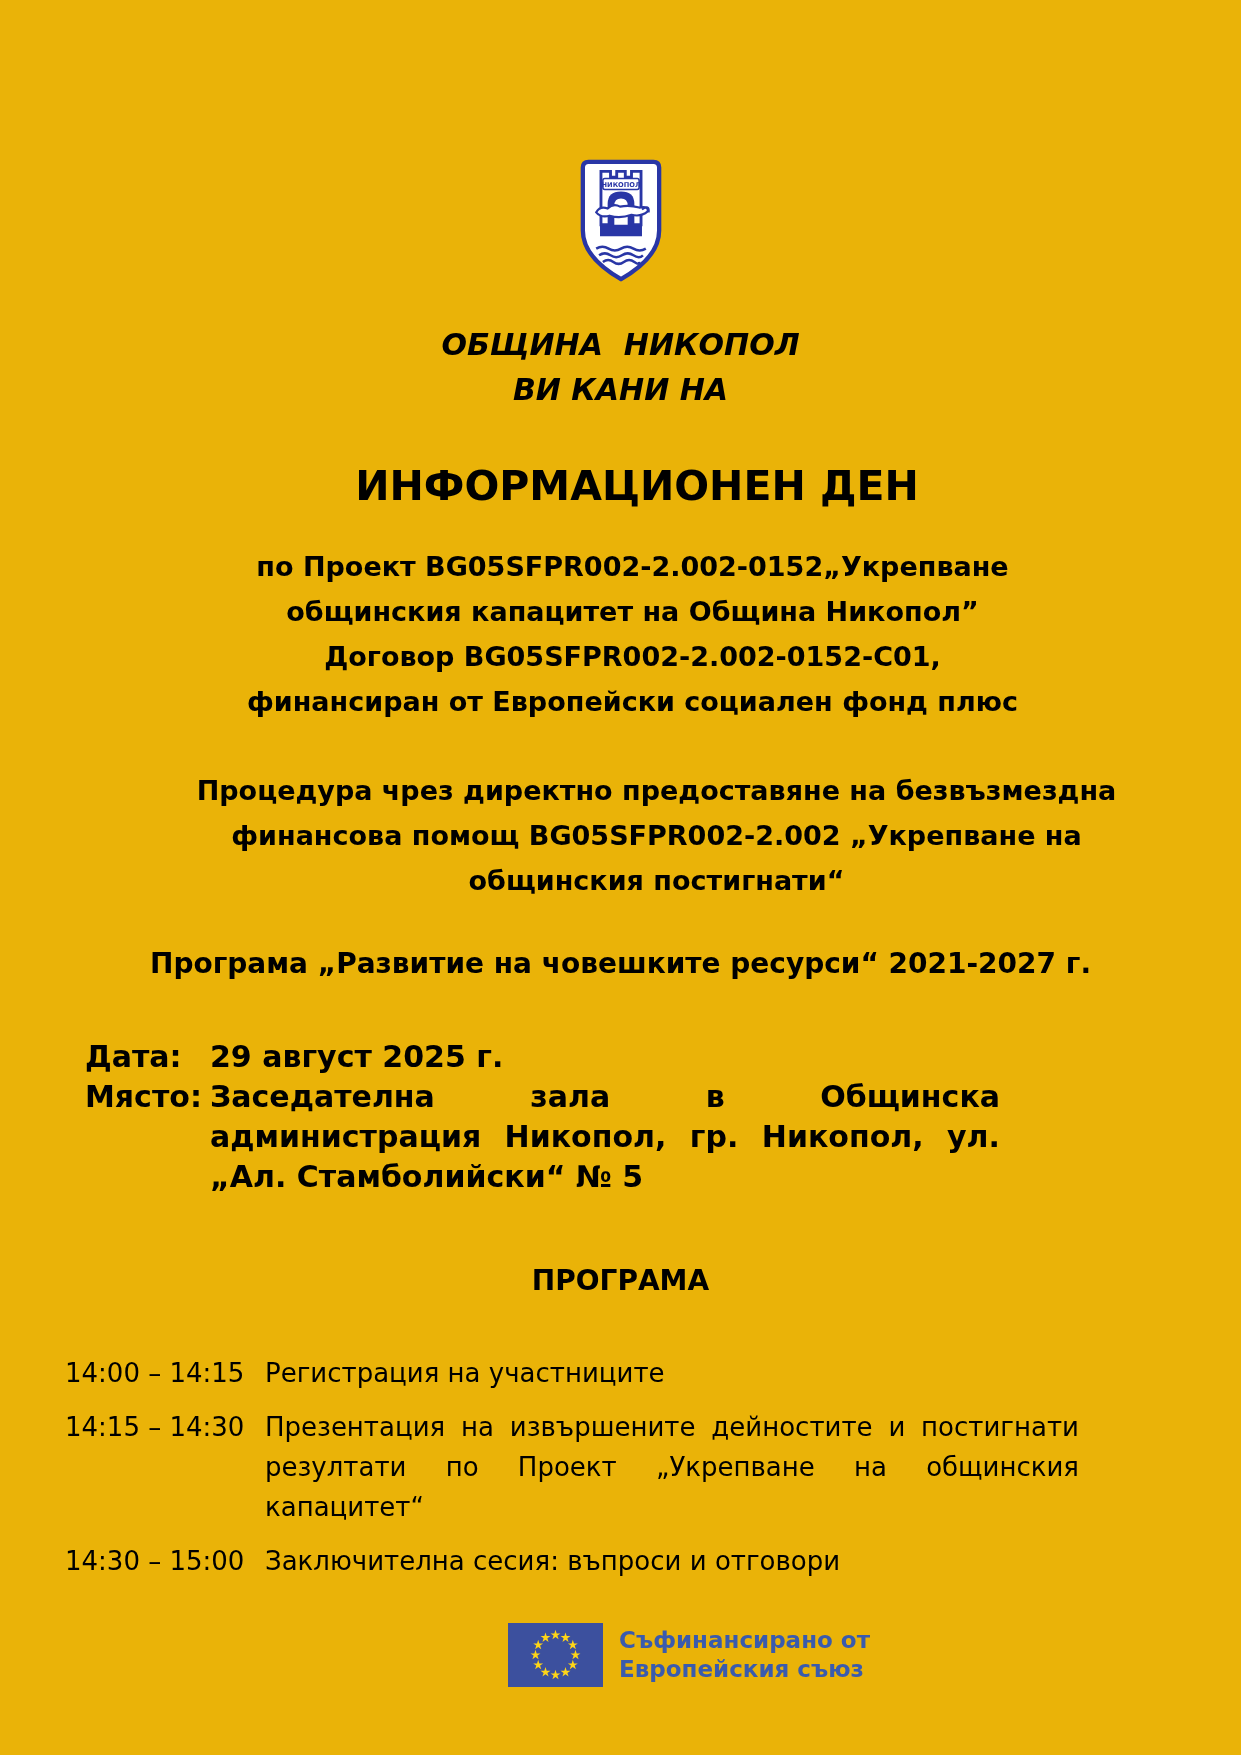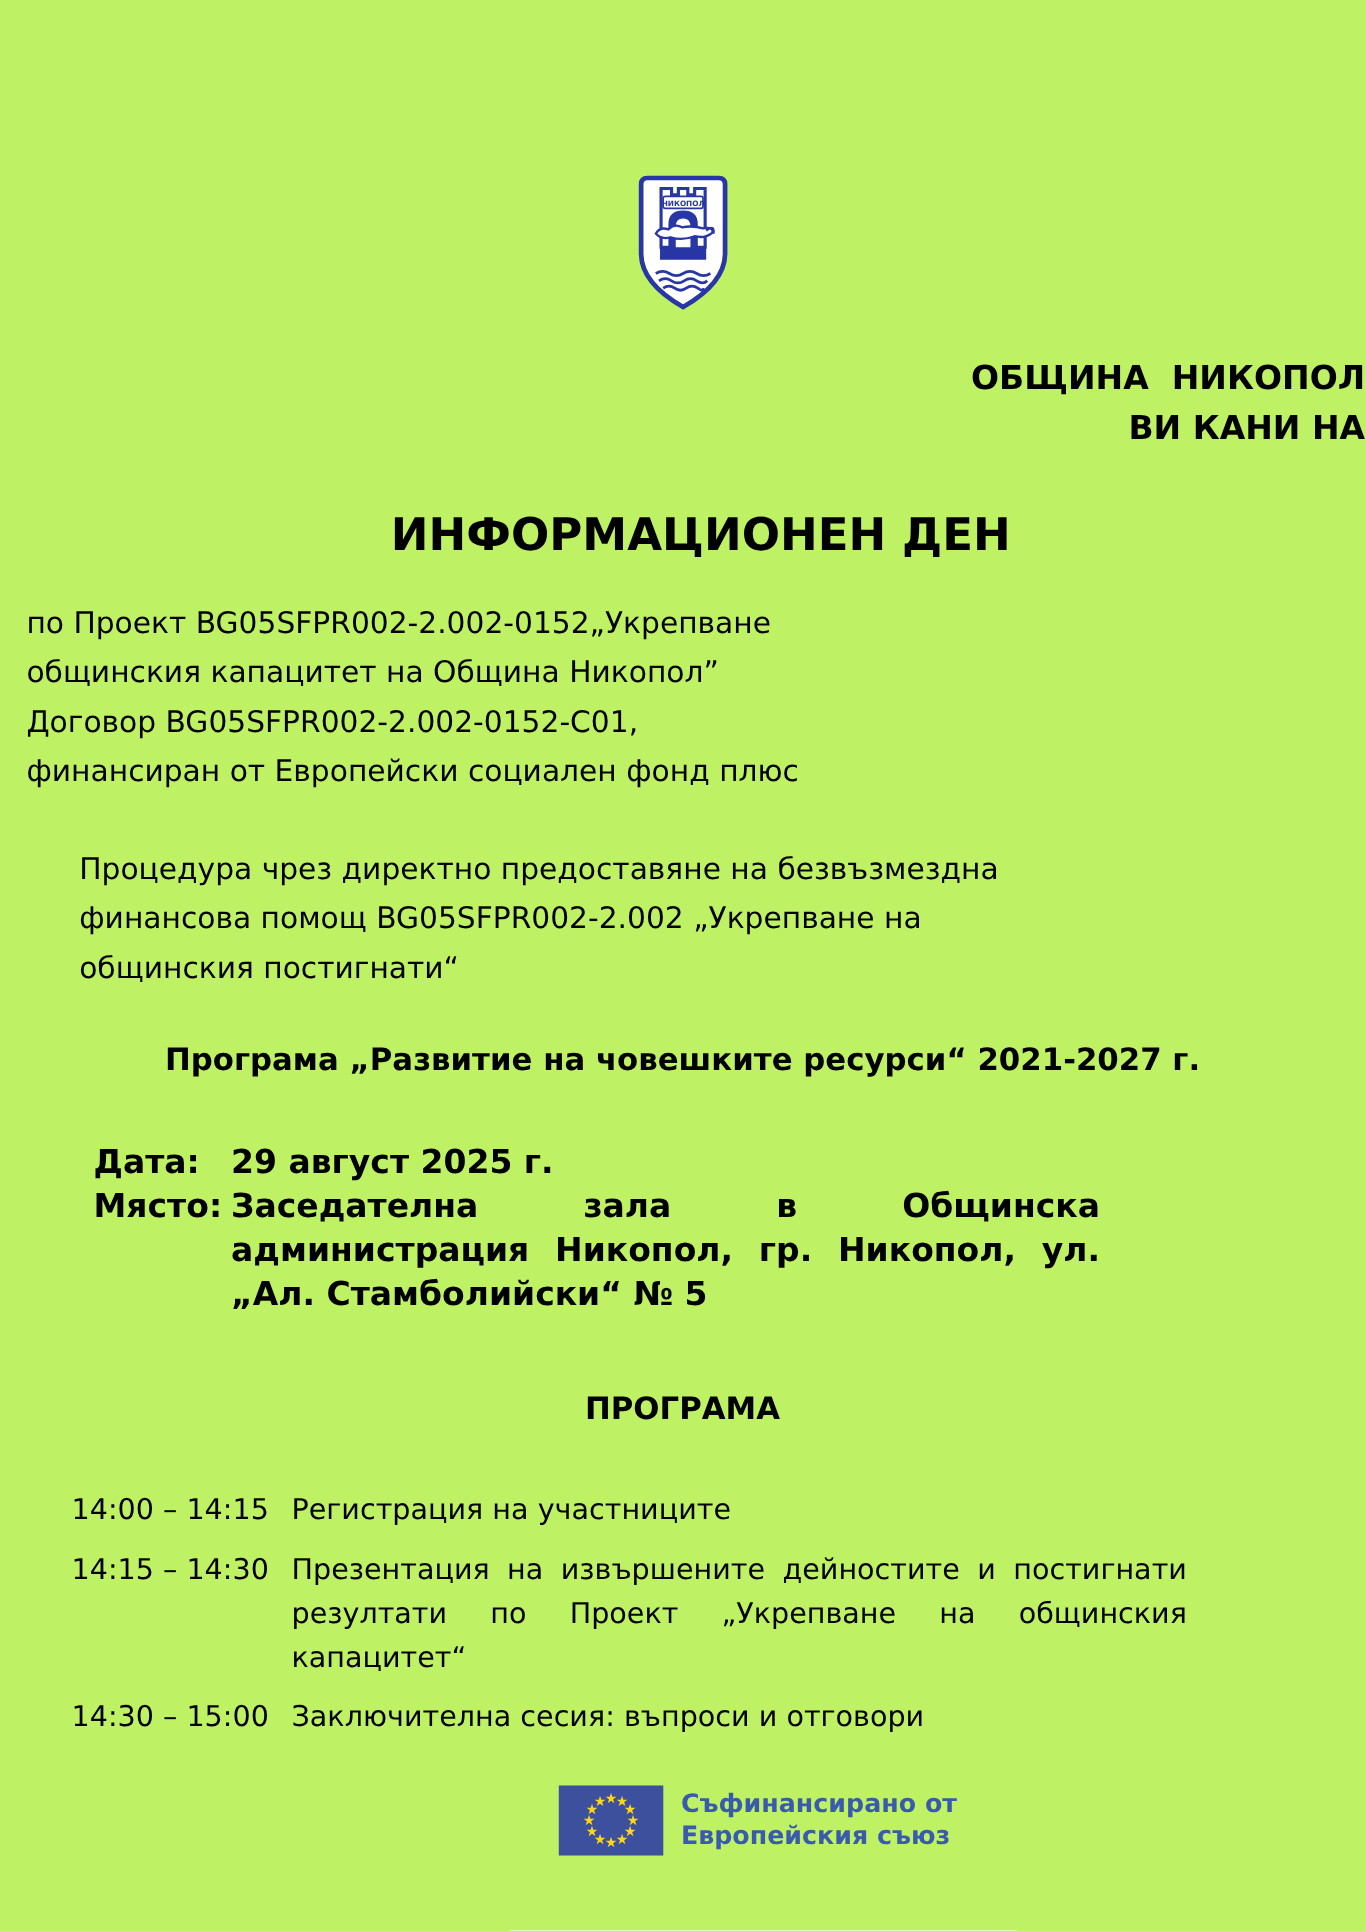--- a/index.html
+++ b/index.html
@@ -5,53 +5,55 @@
   html, body {
     margin: 0;
     padding: 0;
     background: #ffffff;
   }
   .page {
     position: relative;
     width: 1241px;
     height: 1755px;
     margin: 0 auto;
-    background: #bef264;
+    background: #eab308;
     font-family: "DejaVu Sans", "Liberation Sans", sans-serif;
     color: #000000;
     overflow: hidden;
   }
   .crest {
     margin: 158px auto 0 auto;
     width: 96px;
     height: 124px;
   }
   .crest svg { display: block; width: 96px; height: 124px; }
 
   .org-lines {
     margin-top: 40px;
-    text-align: right;
+    text-align: center;
     font-size: 30px;
     font-weight: bold;
     line-height: 45px;
+    font-style: italic;
   }
   .org-lines div { white-space: pre; }
 
   .event-title {
     margin: 50px 0 0 0;
     text-align: center;
     font-size: 41px;
     font-weight: bold;
     line-height: 48px;
     padding-left: 33px;
   }
 
   .centered-block {
+    text-align: center;
     font-size: 27px;
-    font-weight: normal;
+    font-weight: bold;
     line-height: 45px;
     margin-left: 24px;
   }
   .project-block   { margin-top: 34px; }
   .procedure-block { margin-top: 44px; padding-left: 48px; }
   .programme-line  {
     margin-top: 40px;
     text-align: center;
     font-size: 28px;
     font-weight: bold;

